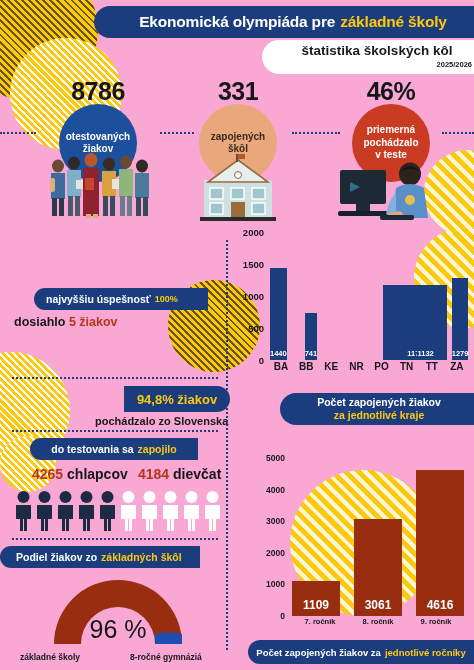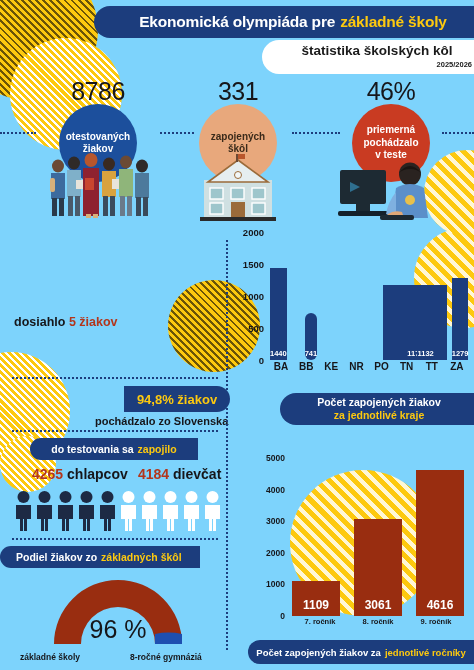--- a/index.html
+++ b/index.html
@@ -4,21 +4,21 @@
 <style>
   * { box-sizing: border-box; margin: 0; padding: 0; }
   html, body {
     width: 474px; height: 670px;
     overflow: hidden;
     font-family: "Liberation Sans", sans-serif;
   }
   #poster {
     position: relative;
     width: 474px; height: 670px;
-    background: #7dd3fc;
+    background: #f9a8d4;
     overflow: hidden;
   }
 
   
   .deco { position: absolute; border-radius: 50%; pointer-events: none; }
   .stripe-dark {
     background-image: repeating-linear-gradient(45deg,
       #6b5407 0px, #6b5407 2px, #fdc90f 2px, #fdc90f 5px);
   }
   .stripe-light {
@@ -58,21 +58,21 @@
     border-radius: 17px 0 0 17px;
     padding: 3px 12px 0 16px;
     text-align: center;
   }
   #subtitle-bar .s1 { display:block; color: #1a1a1a; font-size: 13.5px; font-weight: bold; line-height: 16px; }
   #subtitle-bar .s2 { display:block; color: #1a1a1a; font-size: 7.5px; font-weight: bold; text-align: right; padding-right: 4px; margin-top: 1px;}
 
   
   .stat { position: absolute; text-align: center; }
   .stat .big {
-    font-size: 25px; font-weight: normal; color: #16161a;
+    font-size: 25px; font-weight: bold; color: #16161a;
     letter-spacing: -0.5px; line-height: 26px;
   }
   .circ {
     border-radius: 50%;
     display: flex; align-items: center; justify-content: center;
     color: #ffffff; font-weight: bold; font-size: 10px; line-height: 12.5px;
     margin: 0 auto;
   }
   #stat1 { left: 36px; top: 78px; width: 124px; }
   #stat1 .circ { width: 78px; height: 78px; background: #1c4f9c; }
@@ -334,20 +334,24 @@
     <rect x="2" y="53" width="50" height="5" rx="2" fill="#14202a"></rect>
     <ellipse cx="74" cy="16" rx="11" ry="11.5" fill="#2a2320"></ellipse>
     <path d="M63 15 q11 -14 22 0 q-4 -4 -11 -4 q-7 0 -11 4 z" fill="#1a1512"></path>
     <path d="M60 30 q14 -8 28 0 l4 30 h-36 z" fill="#5b8fc9"></path>
     <path d="M60 34 q-8 10 -10 22 l10 4 z" fill="#7fb0e0"></path>
     <circle cx="74" cy="42" r="5" fill="#e8c04a"></circle>
     <path d="M52 56 q6 -4 14 -2 l2 6 h-18 z" fill="#e0a878"></path>
     <rect x="44" y="57" width="34" height="5" rx="2" fill="#1d2a33"></rect>
   </svg>
 
+  <div class="pill right-open" style="left:34px; top:288px; width:174px;">
+    <span>najvyššiu úspešnosť</span>
+    <span class="hl" style="margin-left:4px; font-size:9px;">100%</span>
+  </div>
   <div class="freetext" style="left:14px; top:315px;">
     <span>dosiahlo</span>
     <span class="hl-red">5 žiakov</span>
   </div>
 
   <div class="hdot" style="left:12px; top:377px; width:206px;"></div>
 
   <div class="pill left-open" style="left:124px; top:386px; width:106px; height:26px; justify-content:center;">
     <span class="hl" style="font-size:13px;">94,8% žiakov</span>
   </div>
@@ -442,21 +446,21 @@
       <span class="ytick" style="top:75%;">500</span>
       <span class="ytick" style="top:100%;">0</span>
     </div>
     <div class="plot">
       <div class="bar-wrap">
         <div class="bar" style="height:72%;">
           <span class="vlabel">1440</span>
         </div>
       </div>
       <div class="bar-wrap">
-        <div class="bar" style="height:37.05%;border-radius:11px;">
+        <div class="bar" style="height:37.05%;">
           <span class="vlabel">741</span>
         </div>
       </div>
       <div class="bar-wrap">
         <div class="bar" style="height:58.85%;margin-left:48px;">
           <span class="vlabel">1177</span>
         </div>
       </div>
       <div class="bar-wrap">
         <div class="bar" style="height:56.6%;">

